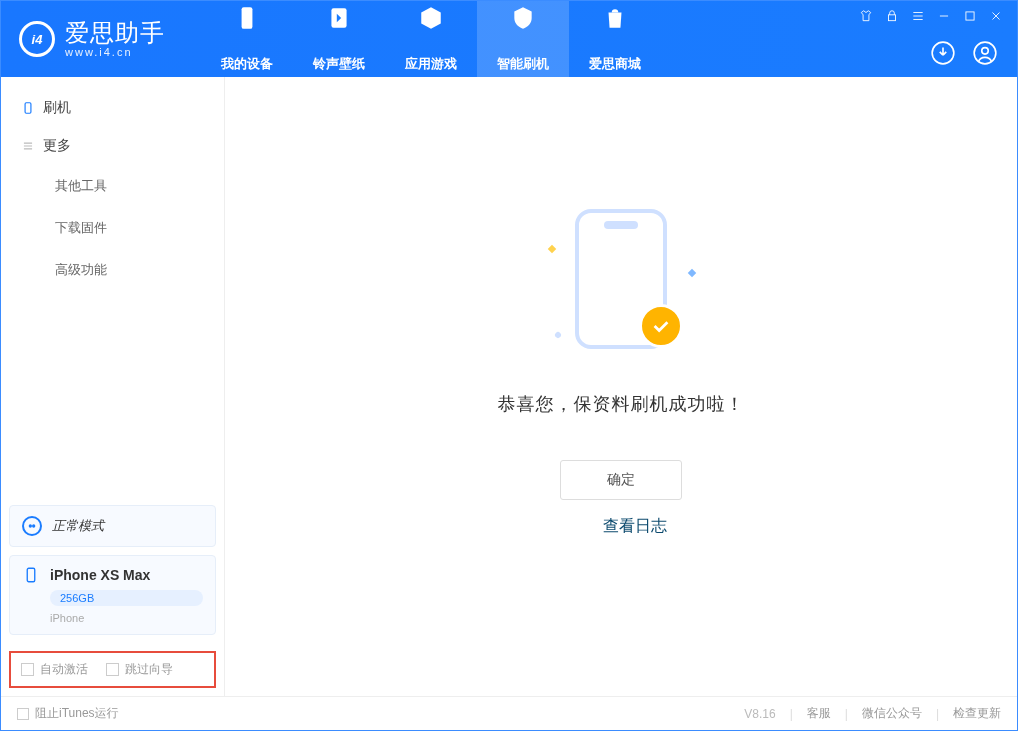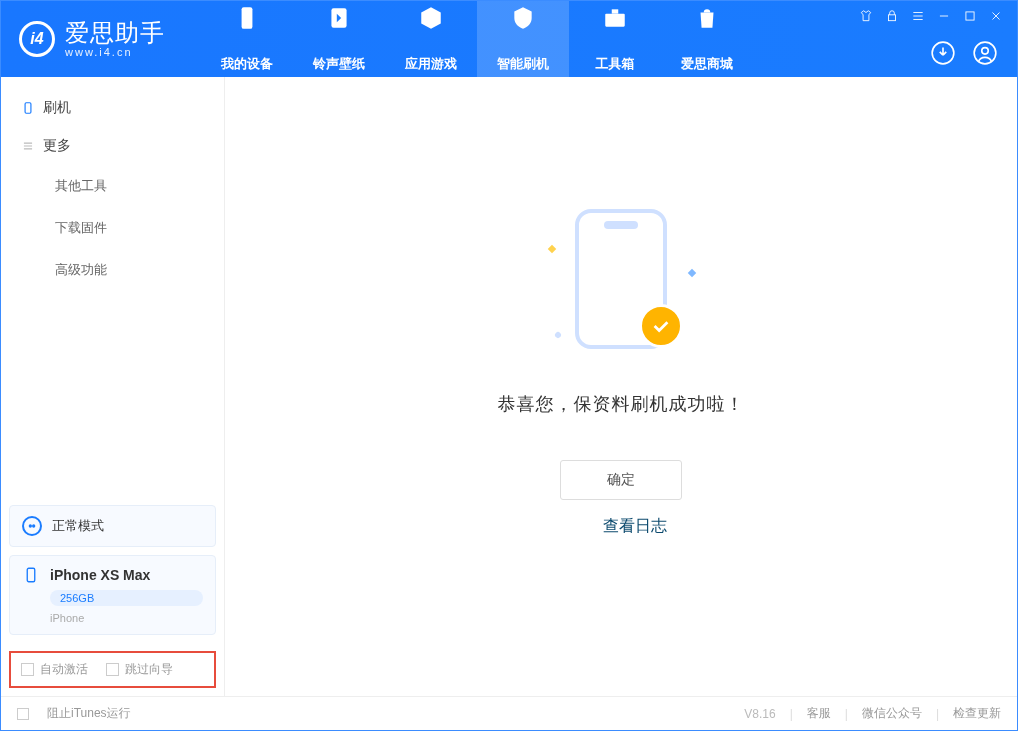--- a/index.html
+++ b/index.html
@@ -9,21 +9,21 @@
   display: flex; flex-direction: column; position: relative; background: #fff;
 }
 
 .header {
   height: 76px; background: linear-gradient(to right, #1977ff, #1a7cff);
   display: flex; align-items: stretch; color: #fff; position: relative;
 }
 .logo-block { width: 200px; display: flex; align-items: center; padding-left: 18px; gap: 10px; }
 .logo-circle {
   width: 36px; height: 36px; border: 3px solid #fff; border-radius: 50%;
-  display: flex; align-items: center; justify-content: center; font-style: italic; font-weight: bold; font-size: 16px;
+  display: flex; align-items: center; justify-content: center; font-style: italic; font-weight: bold; font-size: 13px;
 }
 .logo-text { line-height: 1.1; }
 .logo-text .title { font-size: 24px; font-weight: 500; letter-spacing: 1px; }
 .logo-text .sub { font-size: 11px; opacity: .9; letter-spacing: 2px; }
 .nav { display: flex; align-items: stretch; }
 .nav-item {
   width: 92px; display: flex; flex-direction: column; align-items: center;
   justify-content: center; gap: 24px; cursor: pointer; font-size: 13px; font-weight: bold;
 }
 .nav-item.active { background: rgba(255,255,255,.18); }
@@ -52,21 +52,21 @@
 .side-items { padding-left: 0; }
 .side-item { padding: 12px 20px 12px 54px; color: #666; font-size: 13px; cursor: pointer; }
 .side-item.active { color: #1a7cff; }
 .sidebar-spacer { flex: 1; }
 
 .device-cards { padding: 8px; display: flex; flex-direction: column; gap: 8px; }
 .card {
   border: 1px solid #e6eef9; background: #f7faff; border-radius: 4px; padding: 10px 12px;
   display: flex; flex-direction: column; gap: 4px;
 }
-.mode-row { display: flex; align-items: center; gap: 10px; color: #333; font-size: 13px; }
+.mode-row { display: flex; align-items: center; gap: 10px; color: #333; font-size: 13px; font-style: italic; }
 .mode-icon {
   width: 20px; height: 20px; border-radius: 50%; border: 2px solid #1a7cff;
   display: flex; align-items: center; justify-content: center;
 }
 .mode-icon svg { width: 10px; height: 10px; fill: #1a7cff; }
 .dev-row { display: flex; align-items: center; gap: 10px; }
 .dev-row .phone-ic { width: 18px; height: 18px; }
 .dev-row .phone-ic svg { width: 18px; height: 18px; fill: none; stroke: #1a7cff; stroke-width: 1.8; }
 .dev-name { font-weight: 600; color: #333; font-size: 14px; }
 .dev-badge {
@@ -108,21 +108,21 @@
   margin-top: 44px; padding: 10px 46px; border: 1px solid #ddd; background: #fff;
   color: #555; font-size: 14px; border-radius: 3px; cursor: pointer;
 }
 .log-link { margin-top: 16px; color: #0c4a6e; font-size: 16px; cursor: pointer; margin-left: 28px; }
 
 
 .footer {
   height: 34px; border-top: 1px solid #eee; display: flex; align-items: center;
   padding: 0 16px; font-size: 12px; color: #999; gap: 14px;
 }
-.footer .left { display: flex; align-items: center; gap: 18px; justify-content: flex-end; }
+.footer .left { display: flex; align-items: center; gap: 6px; justify-content: flex-end; }
 .footer .left .box { width: 12px; height: 12px; border: 1px solid #ccc; }
 .footer .spacer { flex: 1; }
 .footer .ver { color: #bbb; }
 .footer .sep { color: #ddd; }
 .footer .flink { color: #999; cursor: pointer; }
 </style>
 </head>
 <body>
 
 <div class="window">
@@ -161,29 +161,20 @@
           </span>
         <span>应用游戏</span>
       </div>
       <div class="nav-item active">
         <span class="nav-icon">
             <svg viewBox="0 0 24 24">
               <path d="M12 2l8 4v6c0 5-3.5 8-8 10-4.5-2-8-5-8-10V6z"></path>
             </svg>
           </span>
         <span>智能刷机</span>
-      </div>
-      <div class="nav-item">
-        <span class="nav-icon">
-            <svg viewBox="0 0 24 24">
-              <rect x="3" y="8" width="18" height="12" rx="1"></rect>
-              <rect x="9" y="4" width="6" height="4"></rect>
-            </svg>
-          </span>
-        <span>工具箱</span>
       </div>
       <div class="nav-item">
         <span class="nav-icon">
             <svg viewBox="0 0 24 24">
               <path d="M6 7h12l-1 14H7z"></path>
               <path d="M9 7a3 3 0 016 0"></path>
             </svg>
           </span>
         <span>爱思商城</span>
       </div>

